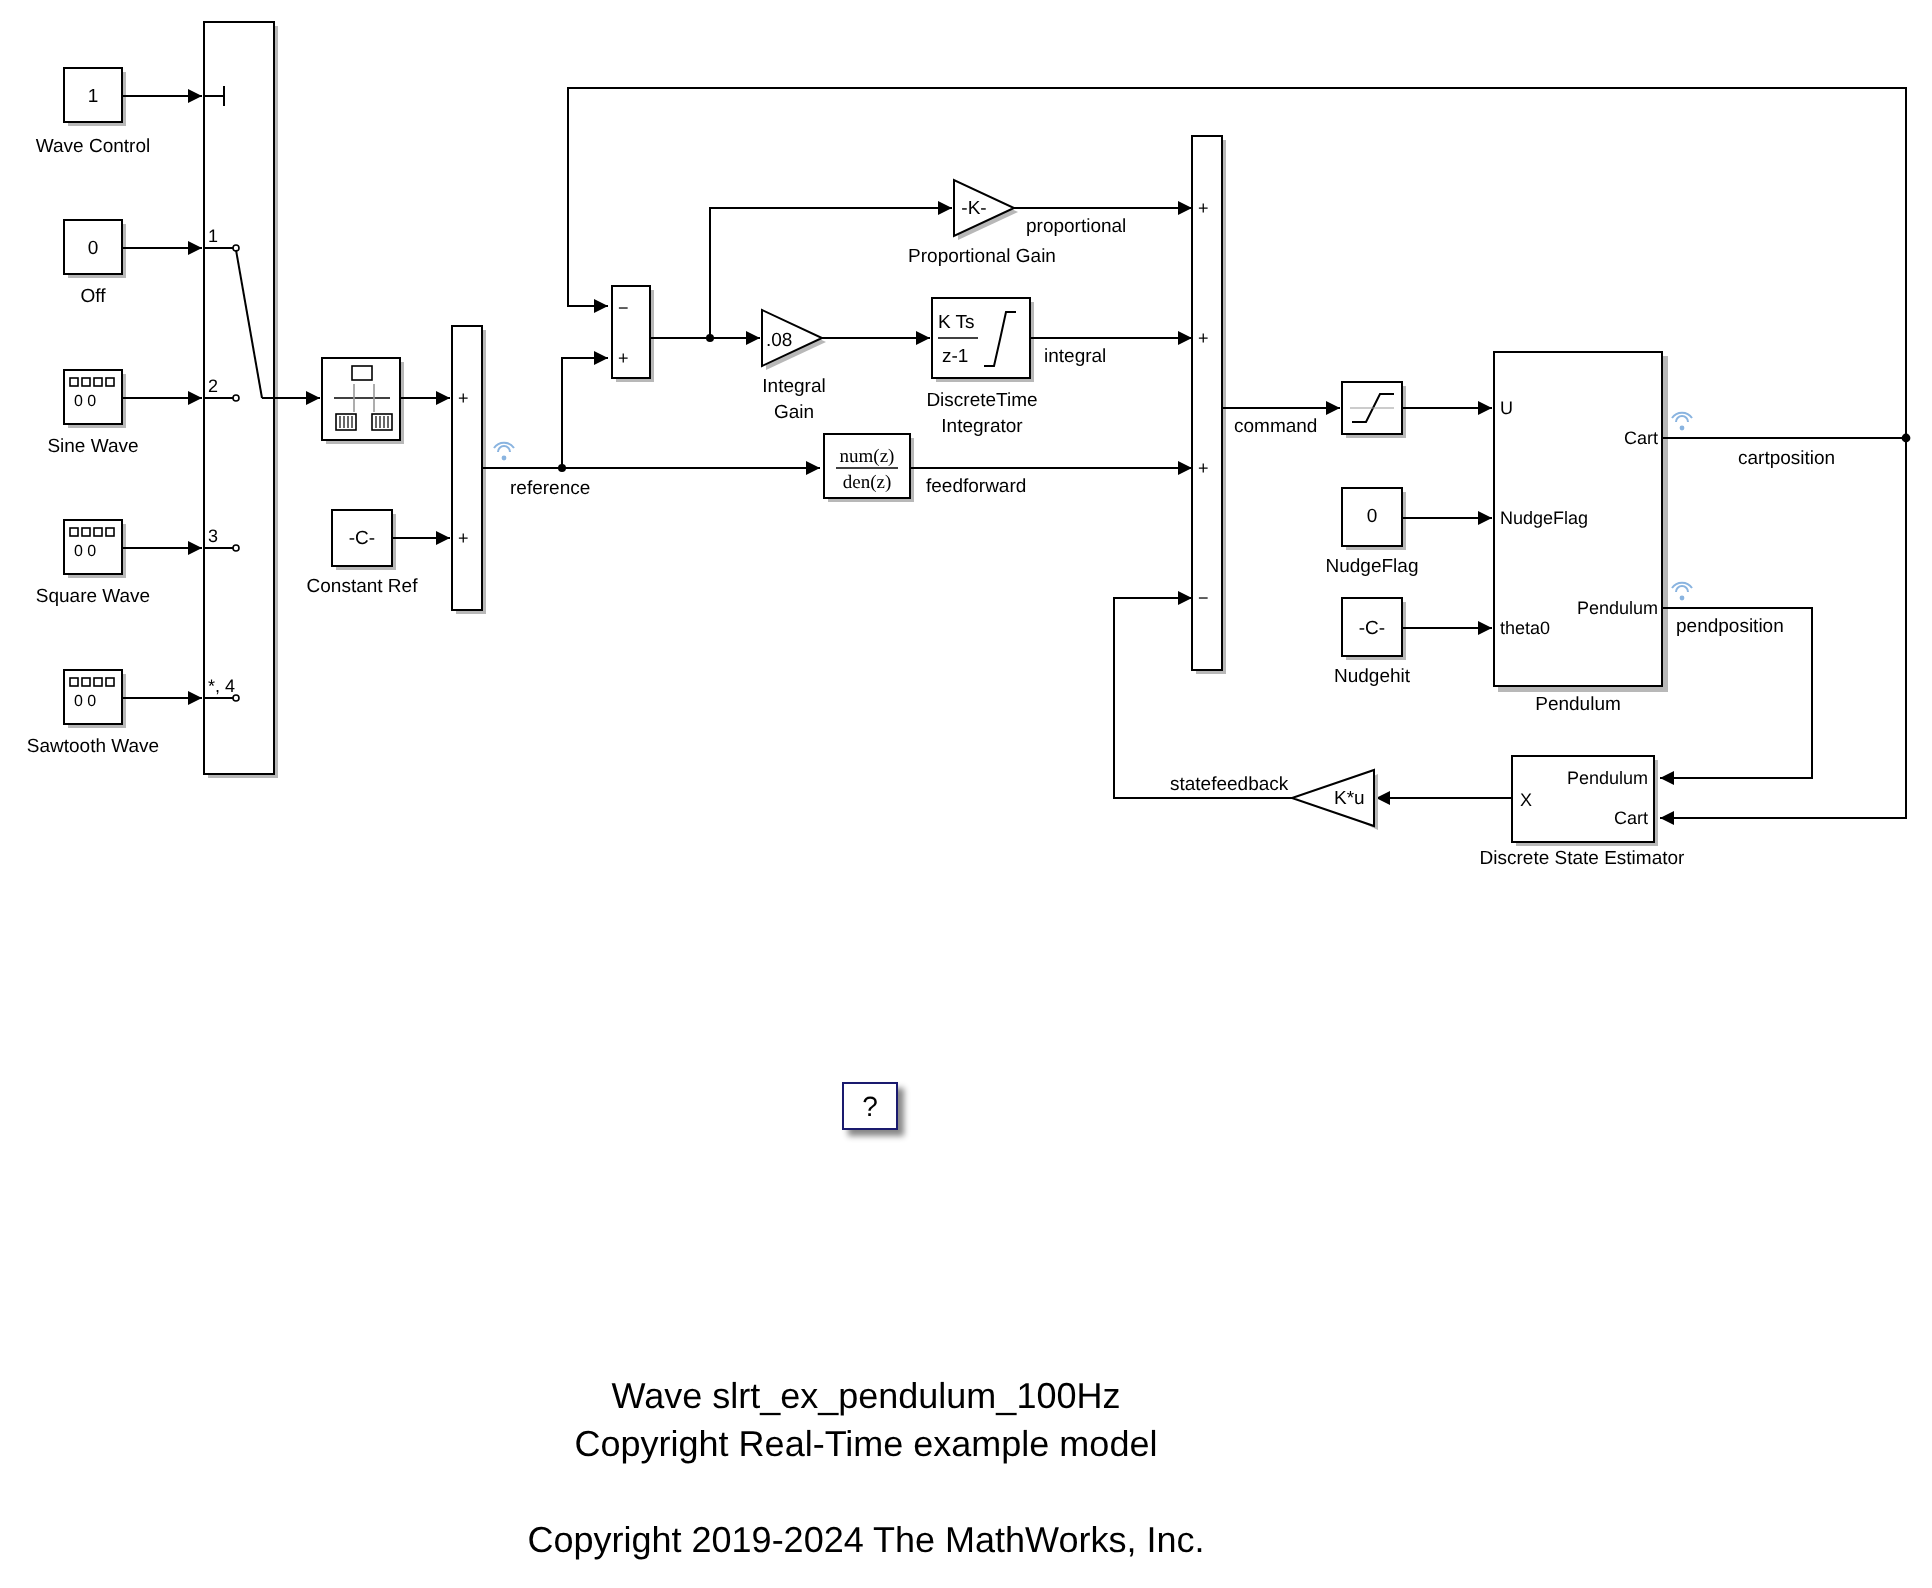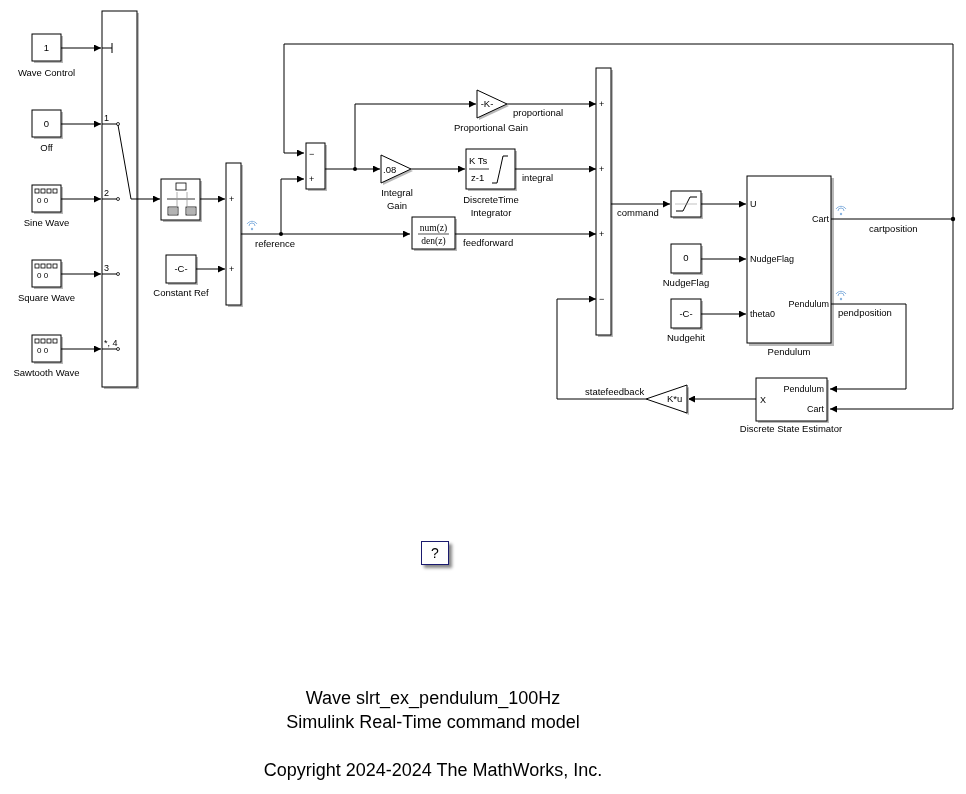--- a/index.html
+++ b/index.html
@@ -299,14 +299,14 @@
     <polygon points="687,385 687,413 646,399" fill="#fff" stroke="#000" stroke-width="1"></polygon>
     <text class="lbl" x="667" y="402" font-size="9">K*u</text>
   </g>
   <polyline class="wire" points="646,399 557,399 557,299 596,299" marker-end="url(#arr)"></polyline>
   <text class="lbl" x="585" y="395" font-size="9">statefeedback</text>
 </svg>
 
 <div class="help">?</div>
 
 <div class="ann" style="top:686px;">Wave slrt_ex_pendulum_100Hz</div>
-<div class="ann" style="top:710px;">Simulink Real-Time command model</div>
-<div class="ann" style="top:758px;">Copyright 2024-2024 The MathWorks, Inc.</div>
+<div class="ann" style="top:710px;">Copyright Real-Time example model</div>
+<div class="ann" style="top:758px;">Copyright 2019-2024 The MathWorks, Inc.</div>
 
 </body></html>

